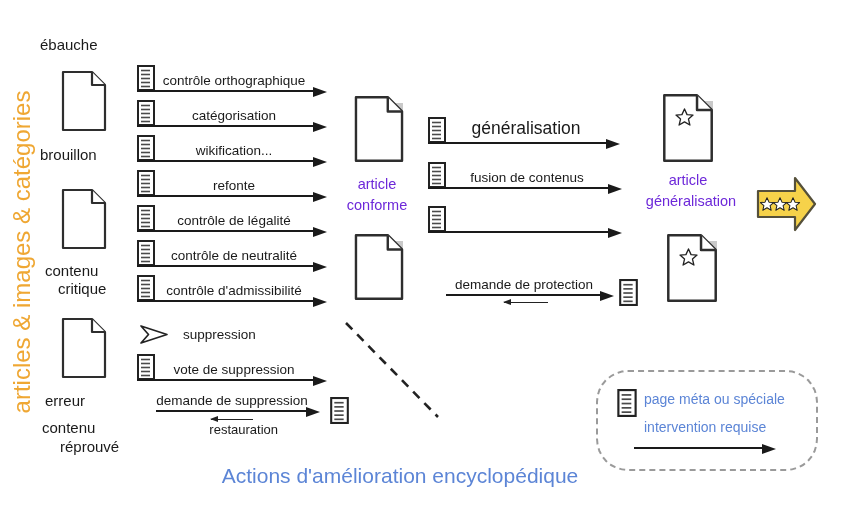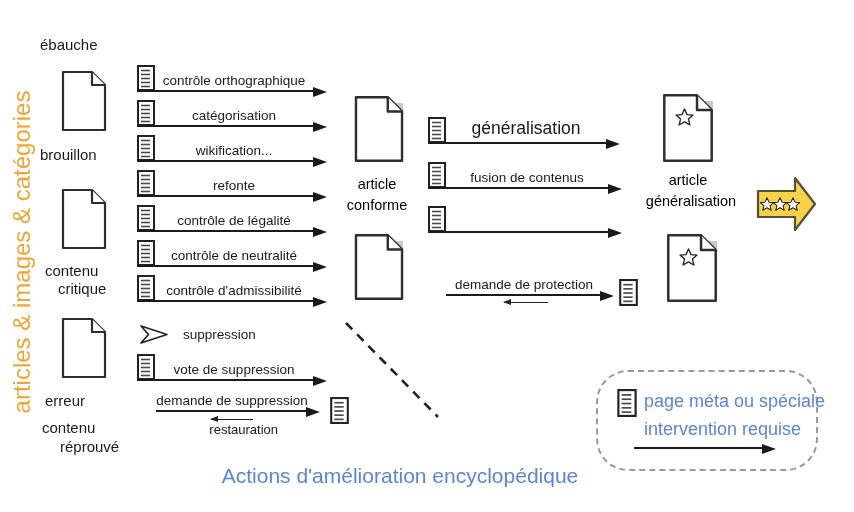--- a/index.html
+++ b/index.html
@@ -2,39 +2,39 @@
 <html style="--orange: #efa733; --blue: #5c85d6; --yellow: #f6d24a;"><head>
 <meta charset="utf-8">
 <style>
   html,body{margin:0;padding:0;background:#fff;}
   #canvas{
     position:relative;width:854px;height:512px;overflow:hidden;background:#ffffff;
     font-family:"Liberation Sans","DejaVu Sans",sans-serif;color:#1a1a1a;
   }
   .abs{position:absolute;}
   .stage-label{position:absolute;text-align:left;font-size:15px;color:#1a1a1a;white-space:nowrap;}
-  .state-label{position:absolute;text-align:center;font-size:14.5px;color:#000000;white-space:nowrap;}
+  .state-label{position:absolute;text-align:center;font-size:14.5px;color:#6d28d9;white-space:nowrap;}
   
   .fa{position:absolute;height:30px;}
   .fa .ln{position:absolute;left:0;right:10px;bottom:0;height:0;border-bottom:2.6px solid #1a1a1a;}
   .fa .hd{position:absolute;right:0;bottom:-5.2px;width:0;height:0;
           border-left:14px solid #1a1a1a;border-top:5.2px solid transparent;border-bottom:5.2px solid transparent;}
   .fa .pic{position:absolute;left:0;bottom:1px;}
   .fa .txt{position:absolute;left:16px;right:12px;bottom:4px;text-align:center;
            font-size:13.5px;white-space:nowrap;color:#1a1a1a;}
   .fa.big .txt{font-size:17.5px;bottom:5px;}
   .fa.noicon .txt{left:0;}
   
   .back{position:absolute;height:0;border-top:1.4px solid #222;}
   .back::before{content:"";position:absolute;left:-1px;top:-4.1px;width:0;height:0;
           border-right:8px solid #222;border-top:3.4px solid transparent;border-bottom:3.4px solid transparent;}
   .side-label{position:absolute;text-align:center;transform:rotate(-90deg);
           font-size:24px;color:var(--orange,#efa733);white-space:nowrap;}
   .legend{position:absolute;border:2.6px dashed #9a9a9a;border-radius:32px;}
-  .legend .ltxt{position:absolute;left:46px;font-size:18px;color:var(--blue,#5c85d6);white-space:nowrap;}
+  .legend .ltxt{position:absolute;left:46px;font-size:14px;color:var(--blue,#5c85d6);white-space:nowrap;}
   .diagram-title{position:absolute;text-align:center;font-size:21px;color:var(--blue,#5c85d6);white-space:nowrap;}
 </style>
 </head>
 <body>
 
 <div id="canvas">
 
   <svg width="0" height="0" style="position:absolute">
     <defs>
       <symbol id="pg" viewBox="0 0 18 26">

